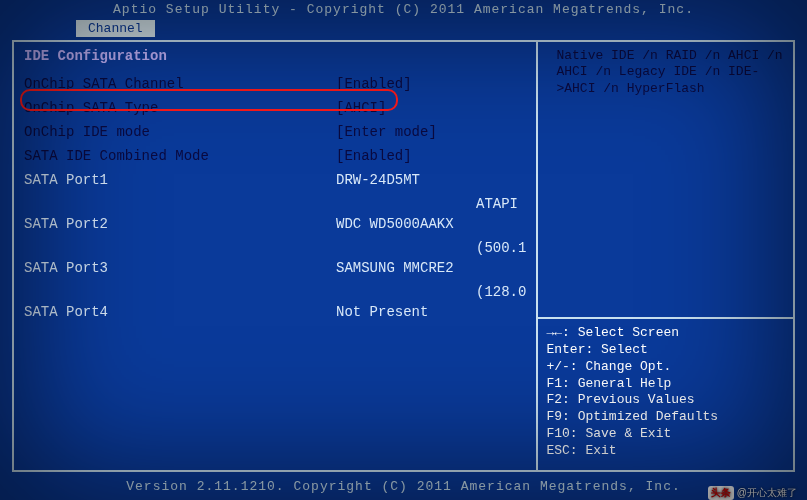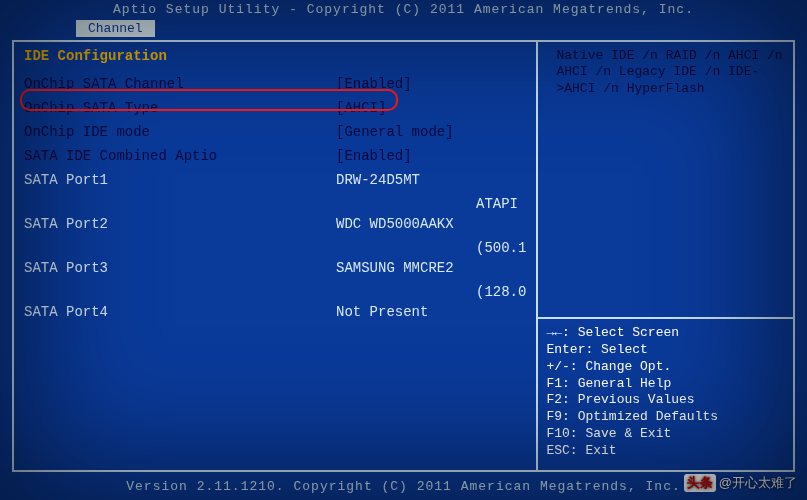--- a/index.html
+++ b/index.html
@@ -64,21 +64,21 @@
     border-top: 2px solid #c8e0f0;
     margin: 0;
   }
   .help-bottom {
     padding: 6px 8px 10px 8px;
     color: #ffffff;
     font-size: 13px;
     line-height: 1.3;
   }
   .section-title {
-    color: #eab308;
+    color: #c4b5fd;
     font-weight: bold;
     padding-bottom: 10px;
     font-size: 14px;
   }
   .row {
     display: flex;
     line-height: 20px;
     font-size: 14px;
   }
   .row .label { width: 312px; white-space: pre; }
@@ -99,23 +99,23 @@
   .footer {
     position: absolute;
     left: 0; right: 0; bottom: 6px;
     text-align: center;
     color: #c8e0f0;
     font-size: 13px;
     letter-spacing: 1px;
   }
   .watermark {
     position: absolute;
-    right: 10px; bottom: 8px;
+    right: 10px; bottom: 0;
     color: #fff;
-    font-size: 13px;
+    font-size: 10px;
     font-family: sans-serif;
     text-shadow: 0 0 3px #000;
   }
   .wm-badge {
     display: inline-block;
     background: #fff;
     color: #c00;
     border-radius: 3px;
     padding: 0 3px;
     margin-right: 3px;
@@ -146,25 +146,25 @@
             <span class="value">[Enabled]</span>
             <span class="extra"></span>
           </div>
           <div class="row blue-item">
             <span class="label">OnChip SATA Type</span>
             <span class="value">[AHCI]</span>
             <span class="extra"></span>
           </div>
           <div class="row blue-item">
             <span class="label">OnChip IDE mode</span>
-            <span class="value">[General mode]</span>
-            <span class="extra"></span>
-          </div>
-          <div class="row blue-item">
-            <span class="label">SATA IDE Combined Aptio</span>
+            <span class="value">[Enter mode]</span>
+            <span class="extra"></span>
+          </div>
+          <div class="row blue-item">
+            <span class="label">SATA IDE Combined Mode</span>
             <span class="value">[Enabled]</span>
             <span class="extra"></span>
           </div>
           <div class="row white-item">
             <span class="label">SATA Port1</span>
             <span class="value">DRW-24D5MT</span>
             <span class="extra">ATAPI</span>
           </div>
           <div class="row white-item">
             <span class="label">SATA Port2</span>

